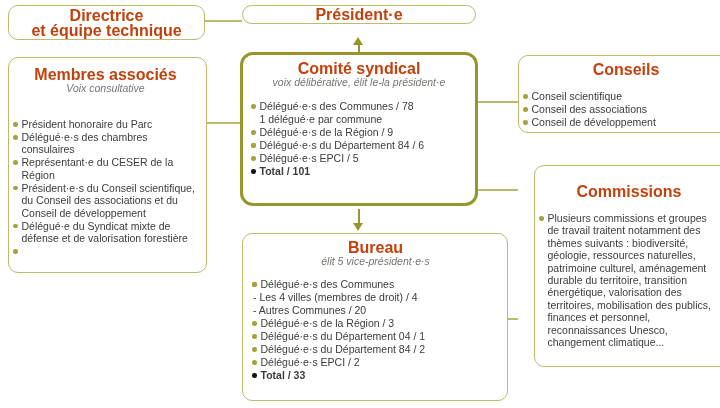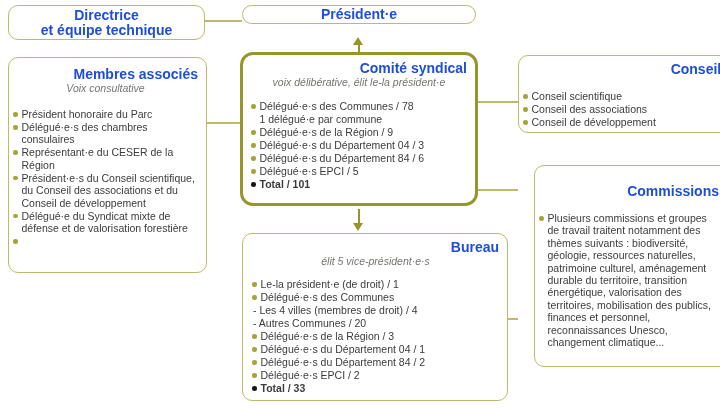--- a/index.html
+++ b/index.html
@@ -18,24 +18,24 @@
     border:1.5px solid #bcba6b;
     border-radius:10px;
   }
   .box.thick{
     border:3px solid #98962b;
     border-radius:13px;
   }
   .centerflex{display:flex;flex-direction:column;justify-content:center;align-items:center;}
   .box-title{
     font-weight:bold;
-    font-size:14px;
+    font-size:16px;
     line-height:15px;
-    text-align:right;
-    color:#1d4ed8;
+    text-align:center;
+    color:#c2410c;
   }
   .box-subtitle{
     font-style:italic;
     font-size:10.5px;
     line-height:13px;
     text-align:center;
     color:#757470;
   }
   .list{font-size:10.5px;line-height:12.4px;}
   .item{position:relative;padding-left:8.5px;margin-bottom:0.6px;}
@@ -56,21 +56,21 @@
 
   
   #box-directrice{left:8px;top:5px;width:197px;height:35px;}
   #box-president{left:242px;top:5px;width:234px;height:19px;}
   #box-membres{left:8px;top:57px;width:199px;height:216px;padding:9px 8px 0 4px;}
   #box-comite{left:240px;top:52px;width:238px;height:154px;padding:6px 8px 0 8px;}
   #box-conseils{left:518px;top:55px;width:220px;height:78px;padding:6px 8px 0 4px;}
   #box-commissions{left:534px;top:165px;width:196px;height:202px;padding:18px 10px 0 4px;}
   #box-bureau{left:242px;top:233px;width:266px;height:168px;padding:6px 8px 0 9px;}
 
-  #box-membres .list{margin-top:13px;}
+  #box-membres .list{margin-top:23px;}
   #box-comite .list{margin-top:11px;}
   #box-conseils .list{margin-top:13px;}
   #box-commissions .list{margin-top:13px;}
   #box-bureau .list{margin-top:10px;}
 
   
   #line-directrice-president{left:205px;top:20px;width:37px;}
   #line-membres-comite{left:207px;top:122px;width:33px;}
   #line-comite-conseils{left:478px;top:101px;width:40px;}
   #line-comite-commissions{left:478px;top:189px;width:40px;}
@@ -119,21 +119,21 @@
     </div>
   </div>
 
   <div class="box thick" id="box-comite">
     <div class="box-title">Comité syndical</div>
     <div class="box-subtitle">voix délibérative, élit le-la président·e</div>
     <div class="list">
       <div class="item"><span class="bullet"></span><span>Délégué·e·s des Communes / 78</span></div>
       <div class="item plain"><span>1 délégué·e par commune</span></div>
       <div class="item"><span class="bullet"></span><span>Délégué·e·s de la Région / 9</span></div>
-      <div class="item"><span class="bullet"></span><span>Délégué·e·s du Département 04 / 3</span></div>
+      <div class="item"><span class="bullet"></span></div>
       <div class="item"><span class="bullet"></span><span>Délégué·e·s du Département 84 / 6</span></div>
       <div class="item"><span class="bullet"></span><span>Délégué·e·s EPCI / 5</span></div>
       <div class="item total"><span class="bullet"></span><span>Total / 101</span></div>
     </div>
   </div>
 
   <div class="box" id="box-conseils">
     <div class="box-title">Conseils</div>
     <div class="list">
       <div class="item"><span class="bullet"></span><span>Conseil scientifique</span></div>
@@ -146,21 +146,21 @@
     <div class="box-title">Commissions</div>
     <div class="list">
       <div class="item"><span class="bullet"></span><span>Plusieurs commissions et groupes de travail traitent notamment des thèmes suivants : biodiversité, géologie, ressources naturelles, patrimoine culturel, aménagement durable du territoire, transition énergétique, valorisation des territoires, mobilisation des publics, finances et personnel, reconnaissances Unesco, changement climatique...</span></div>
     </div>
   </div>
 
   <div class="box" id="box-bureau">
     <div class="box-title">Bureau</div>
     <div class="box-subtitle">élit 5 vice-président·e·s</div>
     <div class="list">
-      <div class="item"><span class="bullet"></span><span>Le-la président·e (de droit) / 1</span></div>
+      <div class="item"><span class="bullet"></span></div>
       <div class="item"><span class="bullet"></span><span>Délégué·e·s des Communes</span></div>
       <div class="item dash"><span>- Les 4 villes (membres de droit) / 4</span></div>
       <div class="item dash"><span>- Autres Communes / 20</span></div>
       <div class="item"><span class="bullet"></span><span>Délégué·e·s de la Région / 3</span></div>
       <div class="item"><span class="bullet"></span><span>Délégué·e·s du Département 04 / 1</span></div>
       <div class="item"><span class="bullet"></span><span>Délégué·e·s du Département 84 / 2</span></div>
       <div class="item"><span class="bullet"></span><span>Délégué·e·s EPCI / 2</span></div>
       <div class="item total"><span class="bullet"></span><span>Total / 33</span></div>
     </div>
   </div>

